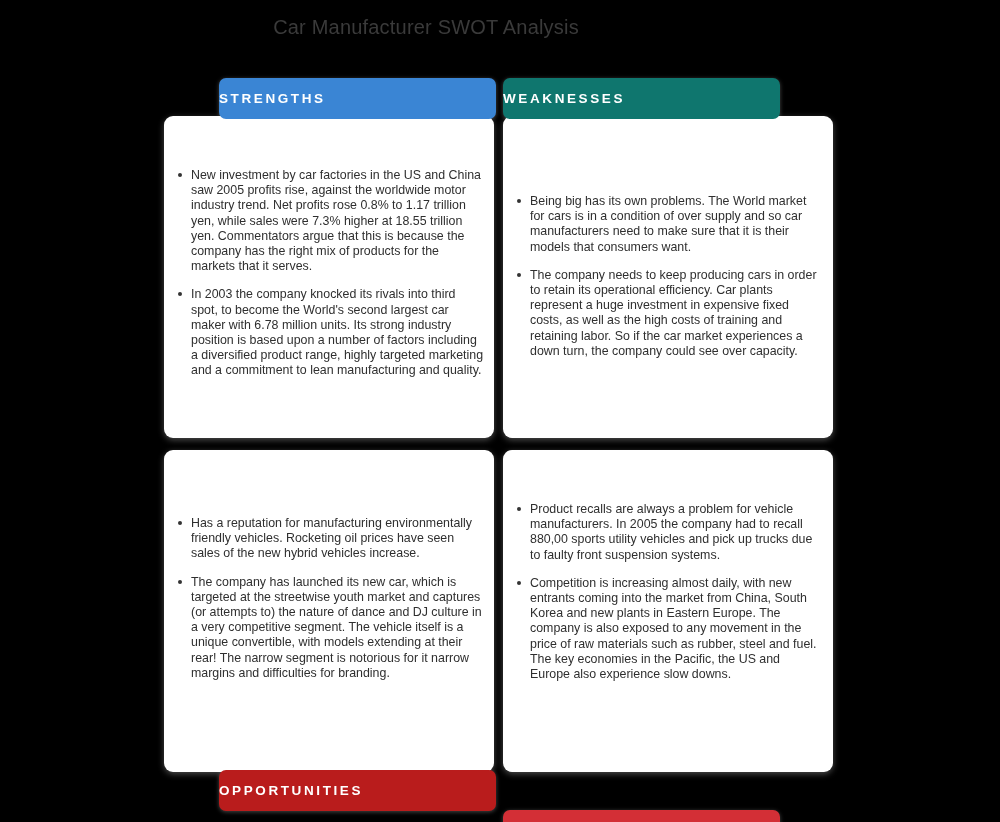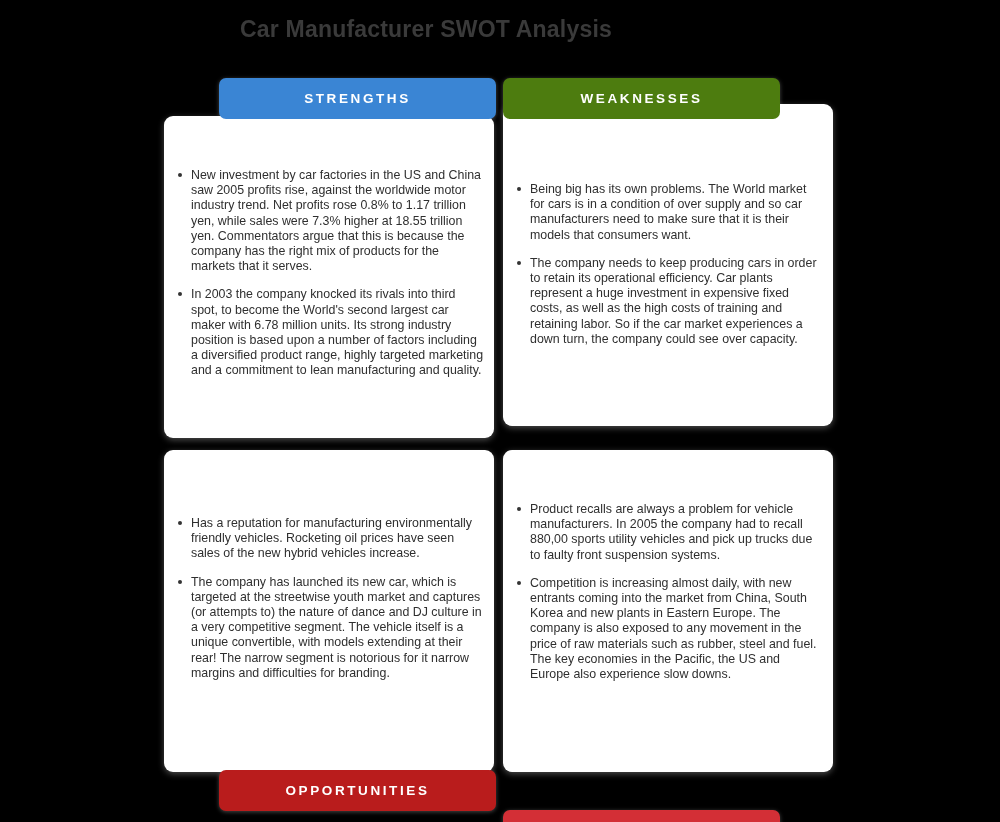--- a/index.html
+++ b/index.html
@@ -21,38 +21,38 @@
     background: #000000;
   }
 
   
   #page-title {
     position: absolute;
     left: 0;
     top: 16px;
     width: 852px;
     text-align: center;
-    font-size: 23px;
-    font-weight: bold;
+    font-size: 20px;
+    font-weight: normal;
     color: #3a3a3a;
     letter-spacing: 0.2px;
     white-space: nowrap;
   }
 
   
   .quad {
     position: absolute;
     width: 330px;
     background: #ffffff;
     border-radius: 9px;
     box-shadow: 0 2px 6px rgba(255,255,255,0.30);
     box-sizing: border-box;
   }
   #quad-strengths     { left: 164px; top: 116px; height: 322px; padding-left: 40px; }
-  #quad-weaknesses    { left: 503px; top: 104px; height: 322px; }
+  #quad-weaknesses    { left: 503px; top: 116px; height: 322px; }
   #quad-opportunities { left: 164px; top: 450px; height: 322px; }
   #quad-threats       { left: 503px; top: 450px; height: 322px; }
 
   
   .quad-body {
     position: absolute;
     left: 14px;
     right: 10px;
     font-size: 12.4px;
     line-height: 15.2px;
@@ -86,30 +86,30 @@
     width: 277px;
     height: 41px;
     border-radius: 7px;
     box-sizing: border-box;
     color: #ffffff;
     font-size: 13.5px;
     font-weight: bold;
     letter-spacing: 2.6px;
     display: flex;
     align-items: center;
-    justify-content: center;
+    justify-content: flex-start;
     box-shadow: 0 1px 4px rgba(255,255,255,0.28);
   }
   #banner-strengths {
     left: 219px; top: 78px;
     background: #3a85d4;
   }
   #banner-weaknesses {
     left: 503px; top: 78px;
-    background: #4d7c0f;
+    background: #0f766e;
   }
   #banner-opportunities {
     left: 219px; top: 770px;
     background: #b91c1c;
   }
   #banner-threats {
     left: 503px; top: 770px;
     background: #d32f36;
     margin-top: 40px;
   }

